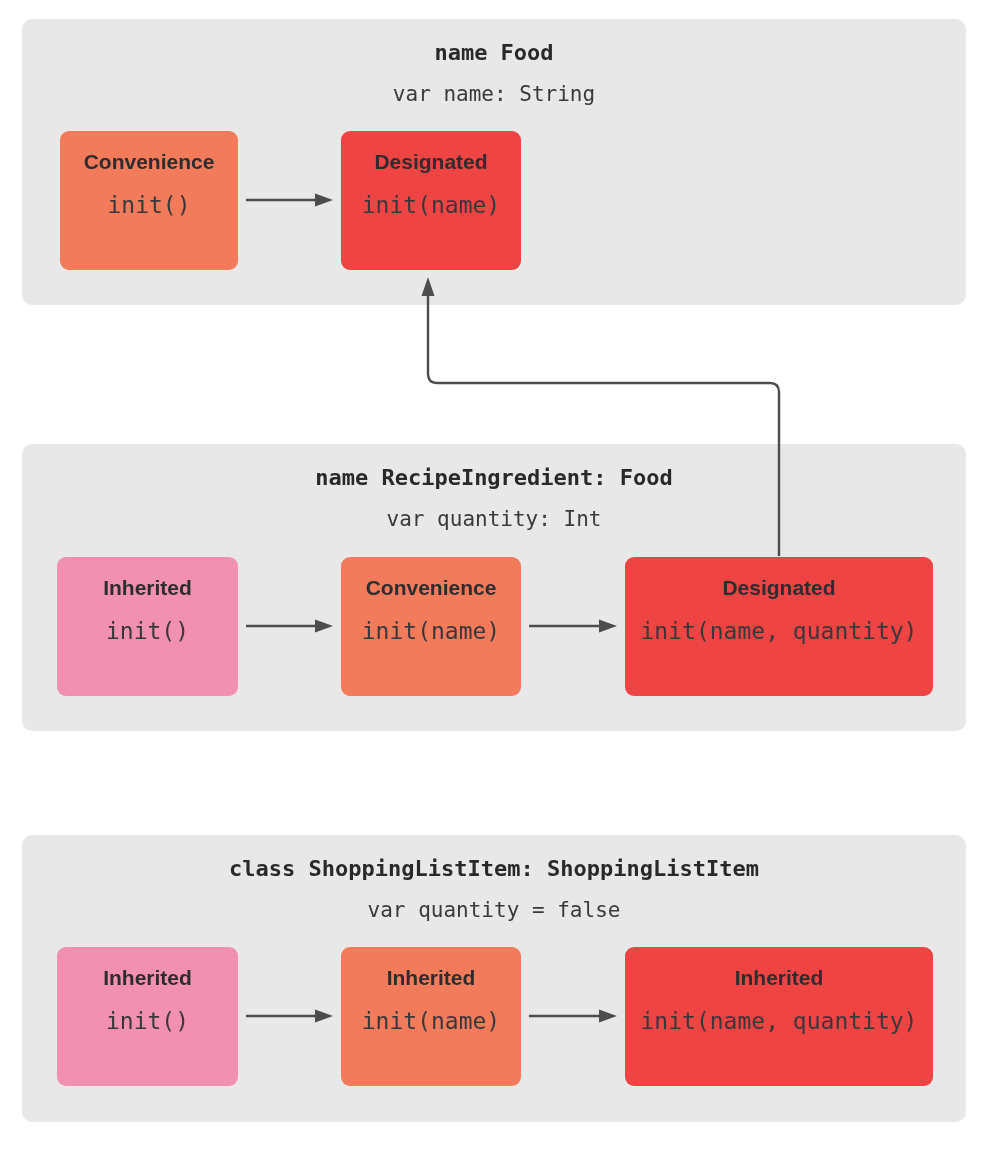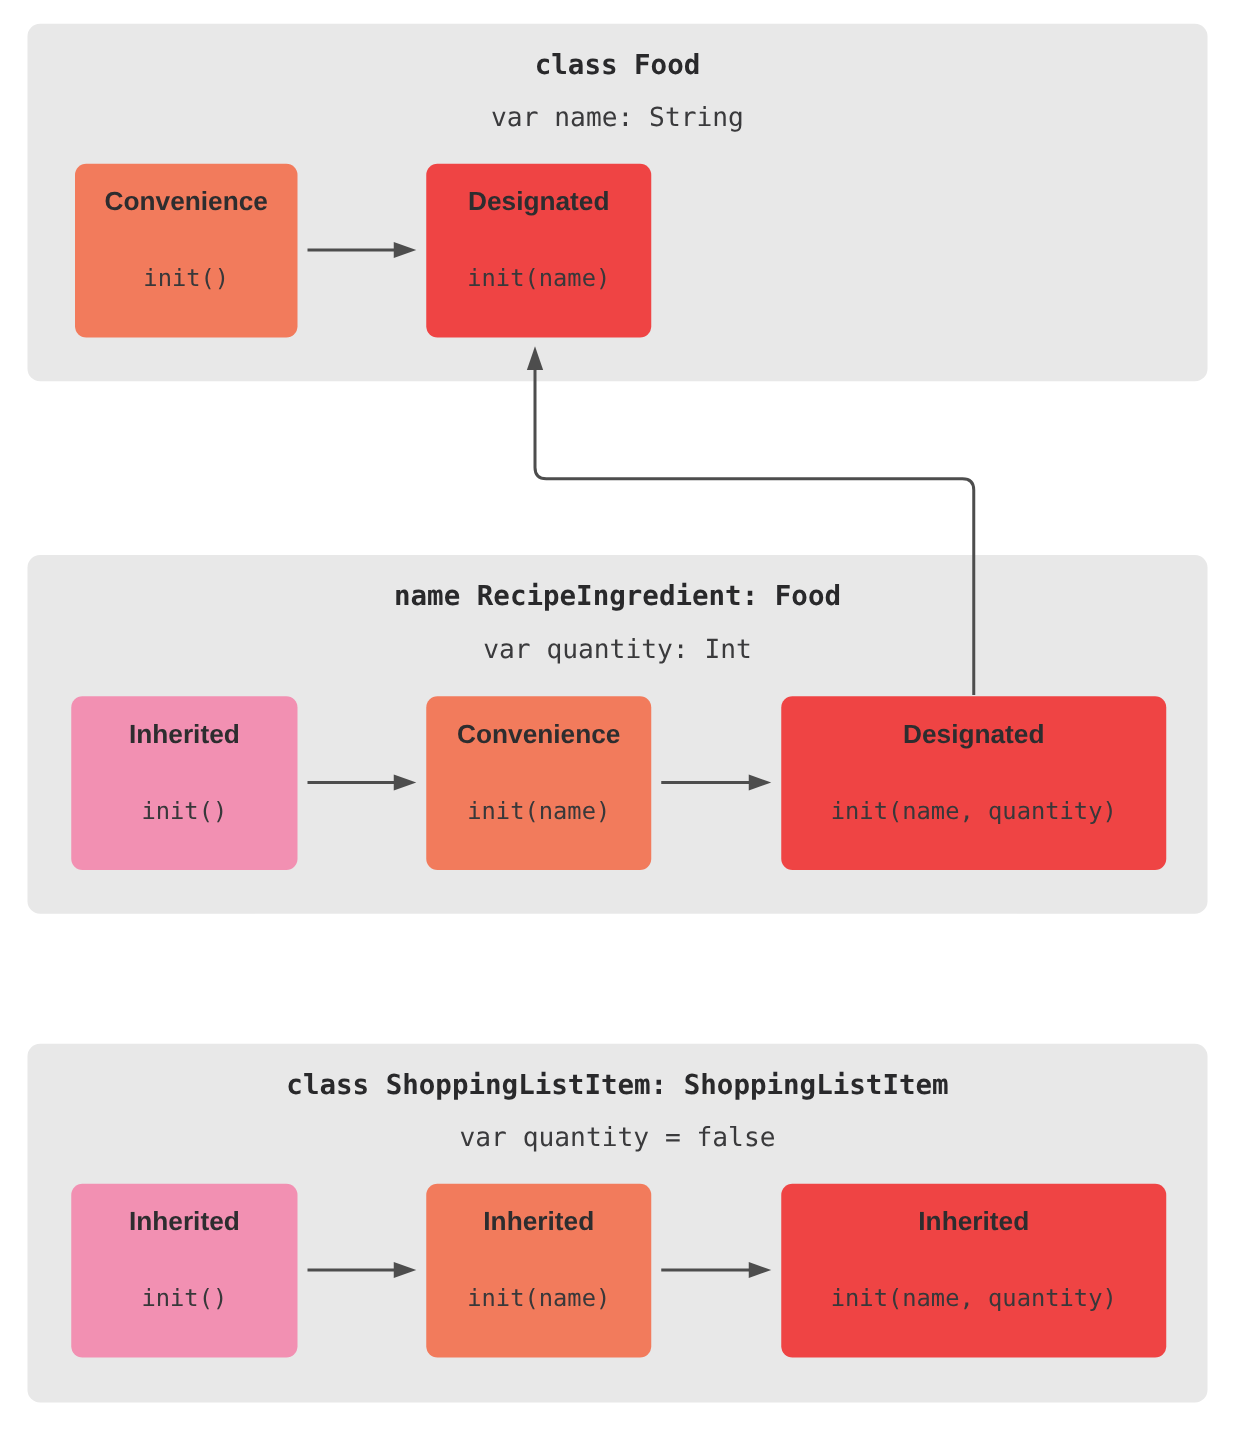--- a/index.html
+++ b/index.html
@@ -8,34 +8,34 @@
   .panel{position:absolute;left:22px;width:944px;background:#E8E8E8;border-radius:10px;
          text-align:center;box-sizing:border-box;padding-top:21px;}
   .panel-title{font-family:"DejaVu Sans Mono",monospace;font-weight:bold;font-size:22px;
                line-height:26px;color:#29292b;white-space:pre;}
   .panel-subtitle{font-family:"DejaVu Sans Mono",monospace;font-size:21px;line-height:26px;
                   margin-top:15px;color:#3a3a3c;white-space:pre;}
   .box{position:absolute;height:139px;border-radius:9px;box-sizing:border-box;
        display:flex;flex-direction:column;align-items:center;padding-top:18px;}
   .box .role{font-family:"Liberation Sans","DejaVu Sans",sans-serif;font-weight:bold;
              font-size:21px;line-height:26px;color:#2d2d2f;}
-  .box .code{font-family:"DejaVu Sans Mono",monospace;font-size:19px;line-height:26px;
-             margin-top:35px;color:#38383a;white-space:pre;text-align:center;}
+  .box .code{font-family:"DejaVu Sans Mono",monospace;font-size:23px;line-height:26px;
+             margin-top:17px;color:#38383a;white-space:pre;text-align:center;}
   .orange{background:#F27B5C;}
   .teal{background:#ef4444;}
   .pink{background:#F290B2;}
   svg.overlay{position:absolute;left:0;top:0;pointer-events:none;z-index:5;}
 </style>
 </head>
 <body>
 
 <div class="stage">
 
   <div class="panel" style="top:19px;height:286px;">
-    <div class="panel-title">class Food</div>
+    <div class="panel-title">name Food</div>
     <div class="panel-subtitle">var name: String</div>
   </div>
 
   <div class="panel" style="top:444px;height:287px;">
     <div class="panel-title">name RecipeIngredient: Food</div>
     <div class="panel-subtitle">var quantity: Int</div>
   </div>
 
   <div class="panel" style="top:835px;height:287px;">
     <div class="panel-title">class ShoppingListItem: ShoppingListItem</div>

